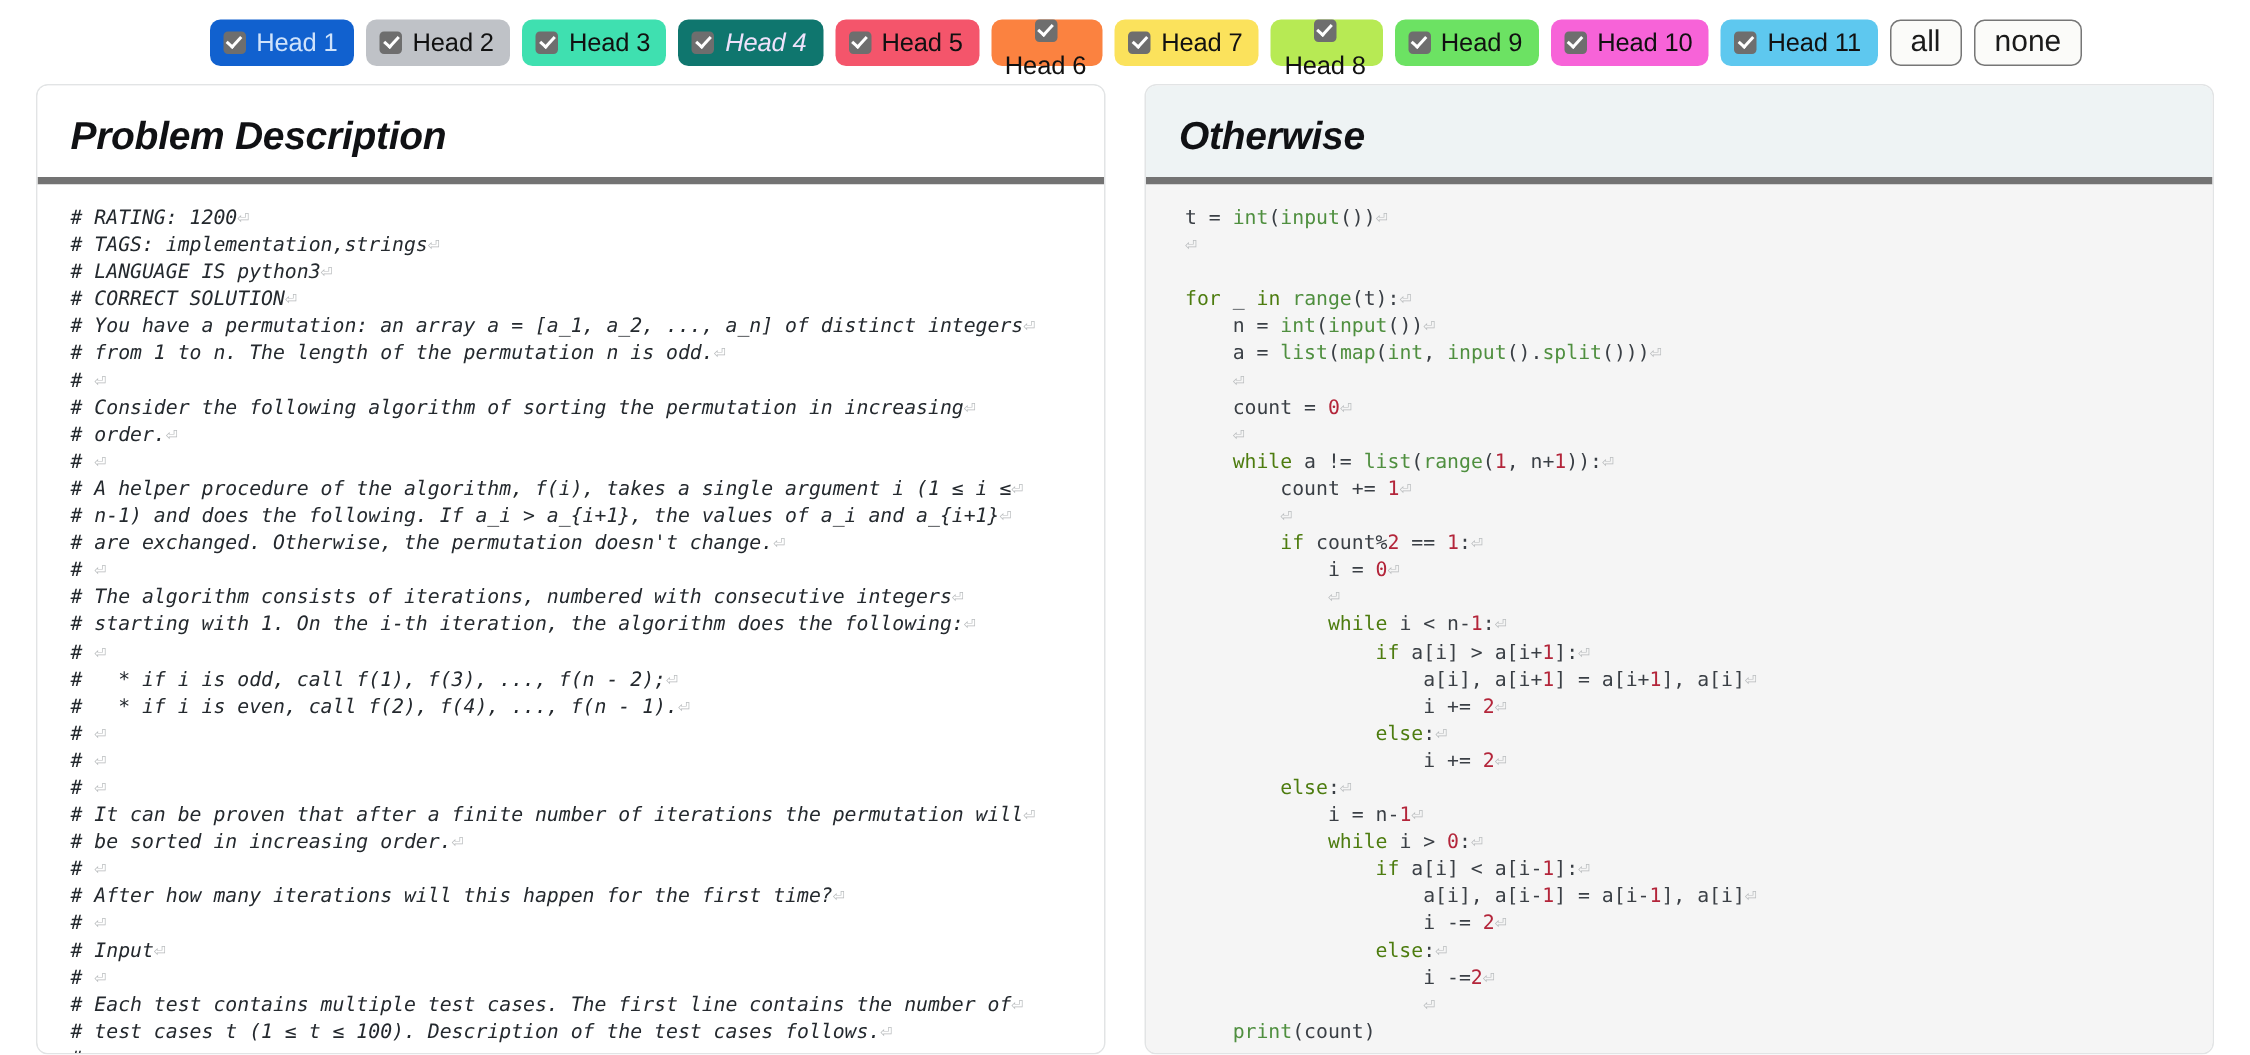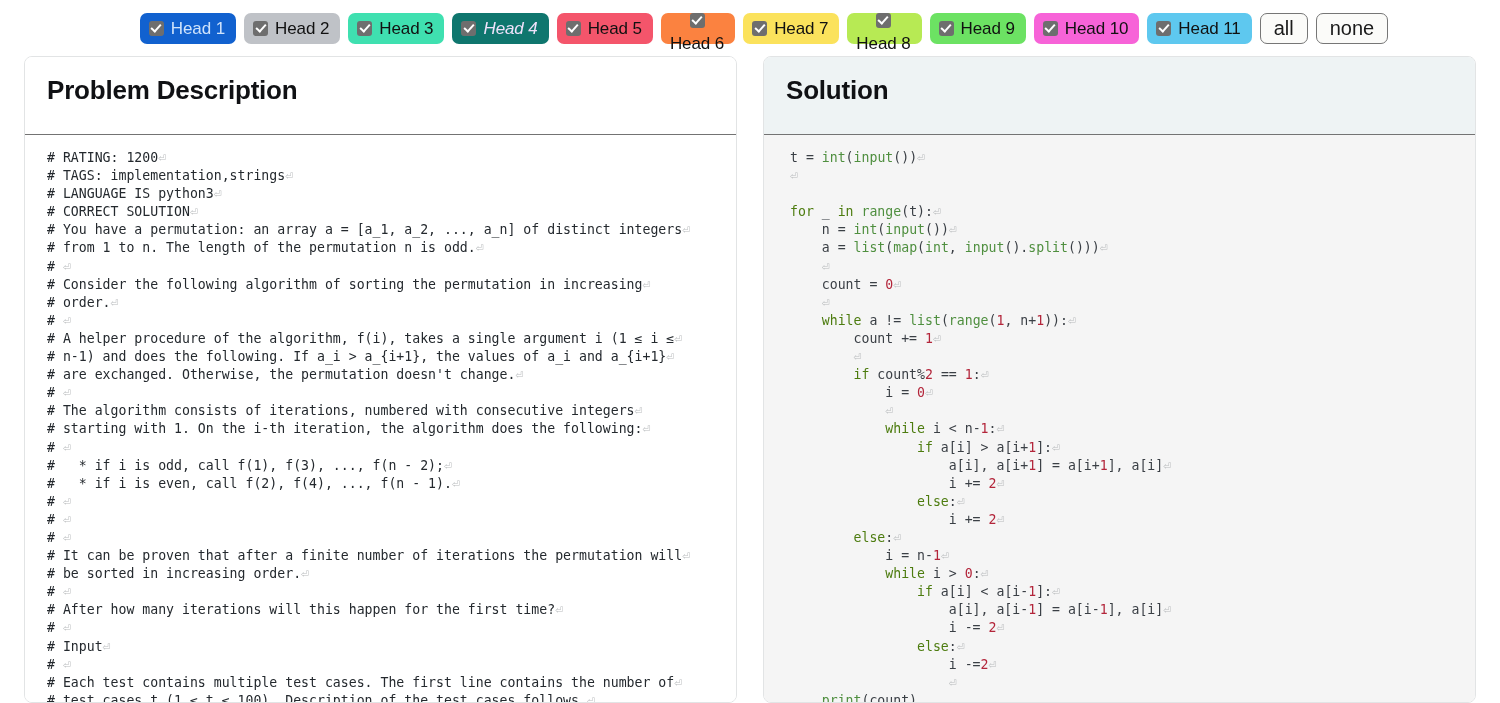--- a/index.html
+++ b/index.html
@@ -82,22 +82,23 @@
     flex: 1 1 0;
     min-width: 0;
     border: 1px solid #e2e4e5;
     border-radius: 8px;
     overflow: hidden;
     display: flex;
     flex-direction: column;
     background: #ffffff;
   }
   .panel-header {
-    padding: 18px 22px 28px 22px;
-    border-bottom: 1px solid #737373;
+    padding: 18px 22px 12px 22px;
+    border-bottom: 5px solid #737373;
+    font-style: italic;
   }
   .panel-title {
     margin: 0;
     font-size: 26px;
     font-weight: bold;
     color: #101114;
     letter-spacing: -0.2px;
   }
   #panel-problem .panel-header { background: #ffffff; }
   #panel-solution .panel-header { background: #eef3f4; }
@@ -105,21 +106,21 @@
   .code-area {
     flex: 1 1 auto;
     overflow: hidden;
     padding: 14px 18px 0 22px;
     font-family: "DejaVu Sans Mono", "Liberation Mono", monospace;
     font-size: 13.2px;
     line-height: 18.1px;
     white-space: pre;
     color: #24292e;
   }
-  #problem-code { background: #ffffff; }
+  #problem-code { background: #ffffff; font-style: italic; }
   #solution-code { background: #f5f5f5; padding-left: 26px; }
 
   .cr { color: #b9bcbe; }
   .tok-kw  { color: #4d7c0f; font-weight: normal; text-align: right; }
   .tok-fn  { color: #4f8f3f; }
   .tok-num { color: #b3253a; }
   .tok-id  { color: #3a3f45; }
   .tok-op  { color: #3a3f45; }
 </style>
 </head>
@@ -178,18 +179,18 @@
 
   <section class="panel" id="panel-problem">
     <div class="panel-header">
       <h2 class="panel-title">Problem Description</h2>
     </div>
     <div class="code-area" id="problem-code"><div># RATING: 1200<span class="cr">⏎</span></div><div># TAGS: implementation,strings<span class="cr">⏎</span></div><div># LANGUAGE IS python3<span class="cr">⏎</span></div><div># CORRECT SOLUTION<span class="cr">⏎</span></div><div># You have a permutation: an array a = [a_1, a_2, ..., a_n] of distinct integers<span class="cr">⏎</span></div><div># from 1 to n. The length of the permutation n is odd.<span class="cr">⏎</span></div><div># <span class="cr">⏎</span></div><div># Consider the following algorithm of sorting the permutation in increasing<span class="cr">⏎</span></div><div># order.<span class="cr">⏎</span></div><div># <span class="cr">⏎</span></div><div># A helper procedure of the algorithm, f(i), takes a single argument i (1 ≤ i ≤<span class="cr">⏎</span></div><div># n-1) and does the following. If a_i &gt; a_{i+1}, the values of a_i and a_{i+1}<span class="cr">⏎</span></div><div># are exchanged. Otherwise, the permutation doesn't change.<span class="cr">⏎</span></div><div># <span class="cr">⏎</span></div><div># The algorithm consists of iterations, numbered with consecutive integers<span class="cr">⏎</span></div><div># starting with 1. On the i-th iteration, the algorithm does the following:<span class="cr">⏎</span></div><div># <span class="cr">⏎</span></div><div>#   * if i is odd, call f(1), f(3), ..., f(n - 2);<span class="cr">⏎</span></div><div>#   * if i is even, call f(2), f(4), ..., f(n - 1).<span class="cr">⏎</span></div><div># <span class="cr">⏎</span></div><div># <span class="cr">⏎</span></div><div># <span class="cr">⏎</span></div><div># It can be proven that after a finite number of iterations the permutation will<span class="cr">⏎</span></div><div># be sorted in increasing order.<span class="cr">⏎</span></div><div># <span class="cr">⏎</span></div><div># After how many iterations will this happen for the first time?<span class="cr">⏎</span></div><div># <span class="cr">⏎</span></div><div># Input<span class="cr">⏎</span></div><div># <span class="cr">⏎</span></div><div># Each test contains multiple test cases. The first line contains the number of<span class="cr">⏎</span></div><div># test cases t (1 ≤ t ≤ 100). Description of the test cases follows.<span class="cr">⏎</span></div><div># <span class="cr">⏎</span></div></div>
   </section>
 
   <section class="panel" id="panel-solution">
     <div class="panel-header">
-      <h2 class="panel-title">Solution</h2>
+      <h2 class="panel-title">Otherwise</h2>
     </div>
     <div class="code-area" id="solution-code"><div><span class="tok-id">t </span><span class="tok-op">= </span><span class="tok-fn">int</span><span class="tok-op">(</span><span class="tok-fn">input</span><span class="tok-op">())</span><span class="cr">⏎</span></div><div><span class="cr">⏎</span></div><div>&nbsp;</div><div><span class="tok-kw">for </span><span class="tok-id">_ </span><span class="tok-kw">in </span><span class="tok-fn">range</span><span class="tok-op">(t):</span><span class="cr">⏎</span></div><div><span class="tok-id">    n </span><span class="tok-op">= </span><span class="tok-fn">int</span><span class="tok-op">(</span><span class="tok-fn">input</span><span class="tok-op">())</span><span class="cr">⏎</span></div><div><span class="tok-id">    a </span><span class="tok-op">= </span><span class="tok-fn">list</span><span class="tok-op">(</span><span class="tok-fn">map</span><span class="tok-op">(</span><span class="tok-fn">int</span><span class="tok-op">, </span><span class="tok-fn">input</span><span class="tok-op">().</span><span class="tok-fn">split</span><span class="tok-op">()))</span><span class="cr">⏎</span></div><div><span class="tok-op">    </span><span class="cr">⏎</span></div><div><span class="tok-id">    count </span><span class="tok-op">= </span><span class="tok-num">0</span><span class="cr">⏎</span></div><div><span class="tok-op">    </span><span class="cr">⏎</span></div><div><span class="tok-kw">    while </span><span class="tok-id">a </span><span class="tok-op">!= </span><span class="tok-fn">list</span><span class="tok-op">(</span><span class="tok-fn">range</span><span class="tok-op">(</span><span class="tok-num">1</span><span class="tok-op">, n+</span><span class="tok-num">1</span><span class="tok-op">)):</span><span class="cr">⏎</span></div><div><span class="tok-id">        count </span><span class="tok-op">+= </span><span class="tok-num">1</span><span class="cr">⏎</span></div><div><span class="tok-op">        </span><span class="cr">⏎</span></div><div><span class="tok-kw">        if </span><span class="tok-id">count</span><span class="tok-op">%</span><span class="tok-num">2</span><span class="tok-op"> == </span><span class="tok-num">1</span><span class="tok-op">:</span><span class="cr">⏎</span></div><div><span class="tok-id">            i </span><span class="tok-op">= </span><span class="tok-num">0</span><span class="cr">⏎</span></div><div><span class="tok-op">            </span><span class="cr">⏎</span></div><div><span class="tok-kw">            while </span><span class="tok-id">i </span><span class="tok-op">&lt; n-</span><span class="tok-num">1</span><span class="tok-op">:</span><span class="cr">⏎</span></div><div><span class="tok-kw">                if </span><span class="tok-id">a</span><span class="tok-op">[i] &gt; a[i+</span><span class="tok-num">1</span><span class="tok-op">]:</span><span class="cr">⏎</span></div><div><span class="tok-id">                    a</span><span class="tok-op">[i], a[i+</span><span class="tok-num">1</span><span class="tok-op">] = a[i+</span><span class="tok-num">1</span><span class="tok-op">], a[i]</span><span class="cr">⏎</span></div><div><span class="tok-id">                    i </span><span class="tok-op">+= </span><span class="tok-num">2</span><span class="cr">⏎</span></div><div><span class="tok-kw">                else</span><span class="tok-op">:</span><span class="cr">⏎</span></div><div><span class="tok-id">                    i </span><span class="tok-op">+= </span><span class="tok-num">2</span><span class="cr">⏎</span></div><div><span class="tok-kw">        else</span><span class="tok-op">:</span><span class="cr">⏎</span></div><div><span class="tok-id">            i </span><span class="tok-op">= n-</span><span class="tok-num">1</span><span class="cr">⏎</span></div><div><span class="tok-kw">            while </span><span class="tok-id">i </span><span class="tok-op">&gt; </span><span class="tok-num">0</span><span class="tok-op">:</span><span class="cr">⏎</span></div><div><span class="tok-kw">                if </span><span class="tok-id">a</span><span class="tok-op">[i] &lt; a[i-</span><span class="tok-num">1</span><span class="tok-op">]:</span><span class="cr">⏎</span></div><div><span class="tok-id">                    a</span><span class="tok-op">[i], a[i-</span><span class="tok-num">1</span><span class="tok-op">] = a[i-</span><span class="tok-num">1</span><span class="tok-op">], a[i]</span><span class="cr">⏎</span></div><div><span class="tok-id">                    i </span><span class="tok-op">-= </span><span class="tok-num">2</span><span class="cr">⏎</span></div><div><span class="tok-kw">                else</span><span class="tok-op">:</span><span class="cr">⏎</span></div><div><span class="tok-id">                    i </span><span class="tok-op">-=</span><span class="tok-num">2</span><span class="cr">⏎</span></div><div><span class="tok-op">                    </span><span class="cr">⏎</span></div><div><span class="tok-fn">    print</span><span class="tok-op">(count)</span></div></div>
   </section>
 
 </div>
 
 </body></html>

